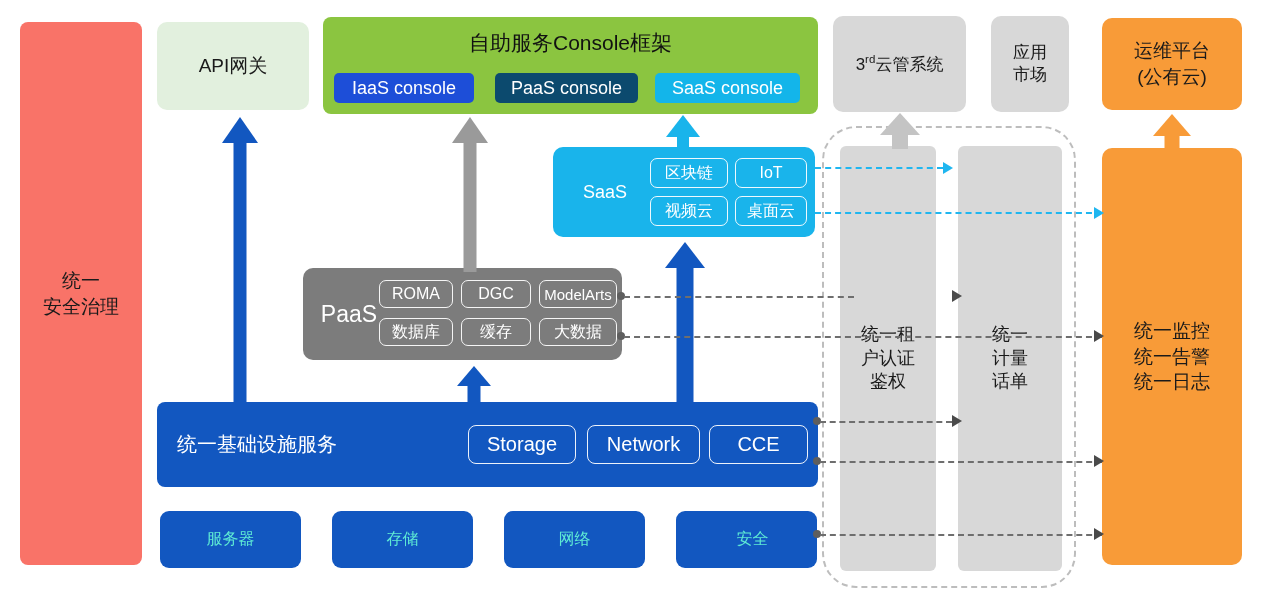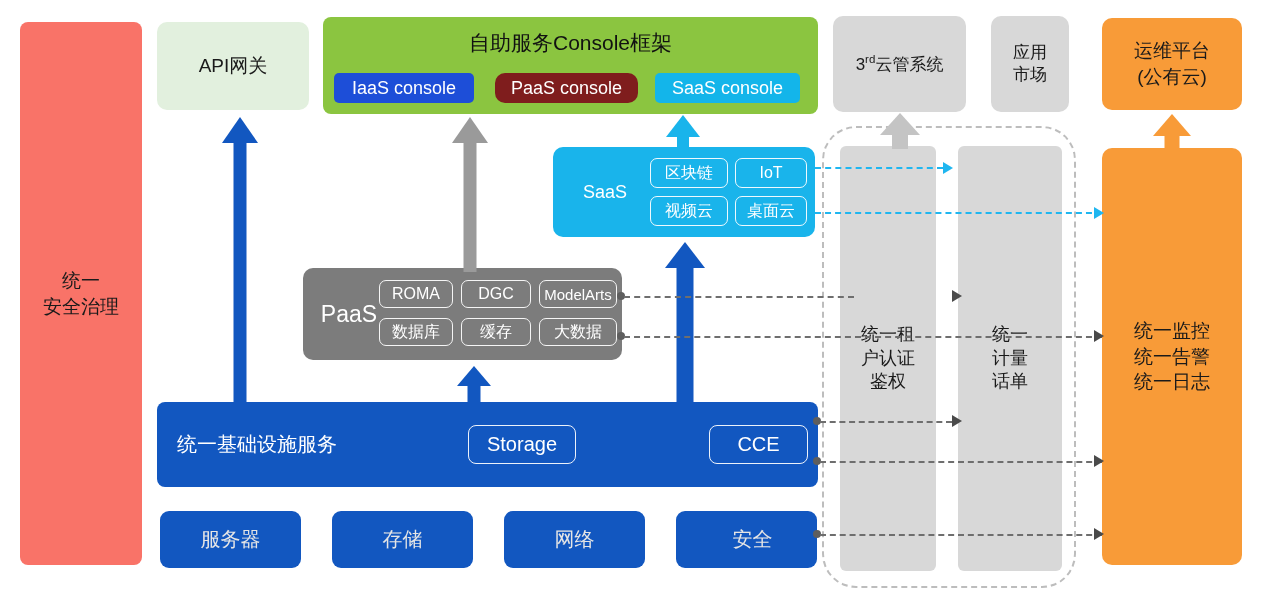--- a/index.html
+++ b/index.html
@@ -11,27 +11,27 @@
   .col-red{background:#F97368;border-radius:8px;color:#1a1a1a;font-size:19px;line-height:1.35;}
   .col-orange{background:#F89B38;border-radius:10px;color:#1a1a1a;font-size:19px;line-height:1.35;}
   .panel-apigw{background:#E2F0DE;border-radius:10px;color:#1a1a1a;font-size:19px;}
   .panel-gray{background:#D8D8D8;border-radius:10px;color:#1a1a1a;font-size:17px;line-height:1.3;}
   .panel-green{background:#8BC540;border-radius:8px;}
   .green-title{position:absolute;left:0;right:0;top:12px;text-align:center;font-size:21px;color:#111;}
 
   .chip{position:absolute;box-sizing:border-box;display:flex;align-items:center;justify-content:center;
         border-radius:5px;color:#fff;font-size:18px;}
   .chip-blue{background:#1d4ed8;}
-  .chip-gray{background:#7f1d1d;border-radius:10px;}
+  .chip-gray{background:#0c4a6e;}
   .chip-cyan{background:#13B5EA;}
 
   .saas-block{background:#19B4EB;border-radius:10px;}
   .paas-block{background:#7C7C7C;border-radius:10px;}
   .infra-block{background:#1257C0;border-radius:8px;}
-  .bottom-chip{background:#1257C0;border-radius:9px;color:#e5e5e5;font-size:20px;}
+  .bottom-chip{background:#1257C0;border-radius:9px;color:#5eead4;font-size:16px;}
 
   .lbl-white{position:absolute;color:#fff;display:flex;align-items:center;justify-content:center;}
   .sub{position:absolute;box-sizing:border-box;display:flex;align-items:center;justify-content:center;
        border:1.6px solid rgba(255,255,255,.92);border-radius:7px;color:#fff;font-size:16px;}
   .sub-infra{position:absolute;box-sizing:border-box;display:flex;align-items:center;justify-content:center;
        border:1.6px solid rgba(255,255,255,.92);border-radius:8px;color:#fff;font-size:20px;}
 
   
   .dashbox{position:absolute;box-sizing:border-box;border:2.5px dashed #BDBDBD;border-radius:34px;}
   .gcol{position:absolute;background:#D8D8D8;border-radius:6px;color:#1a1a1a;
@@ -133,20 +133,23 @@
     <div class="sub" style="left:236px;top:50px;width:78px;height:28px;">
       <span>大数据</span>
     </div>
   </div>
 
   <div class="infra-block" style="position:absolute;left:157px;top:402px;width:661px;height:85px;">
     <div class="lbl-white" style="left:14px;top:0;width:172px;height:85px;font-size:20px;">统一基础设施服务</div>
     <div class="sub-infra" style="left:311px;top:23px;width:108px;height:39px;">
       <span>Storage</span>
     </div>
+    <div class="sub-infra" style="left:430px;top:23px;width:113px;height:39px;">
+      <span>Network</span>
+    </div>
     <div class="sub-infra" style="left:552px;top:23px;width:99px;height:39px;">
       <span>CCE</span>
     </div>
   </div>
 
   <div class="box bottom-chip" style="left:160px;top:511px;width:141px;height:57px;">
     <span>服务器</span>
   </div>
   <div class="box bottom-chip" style="left:332px;top:511px;width:141px;height:57px;">
     <span>存储</span>

